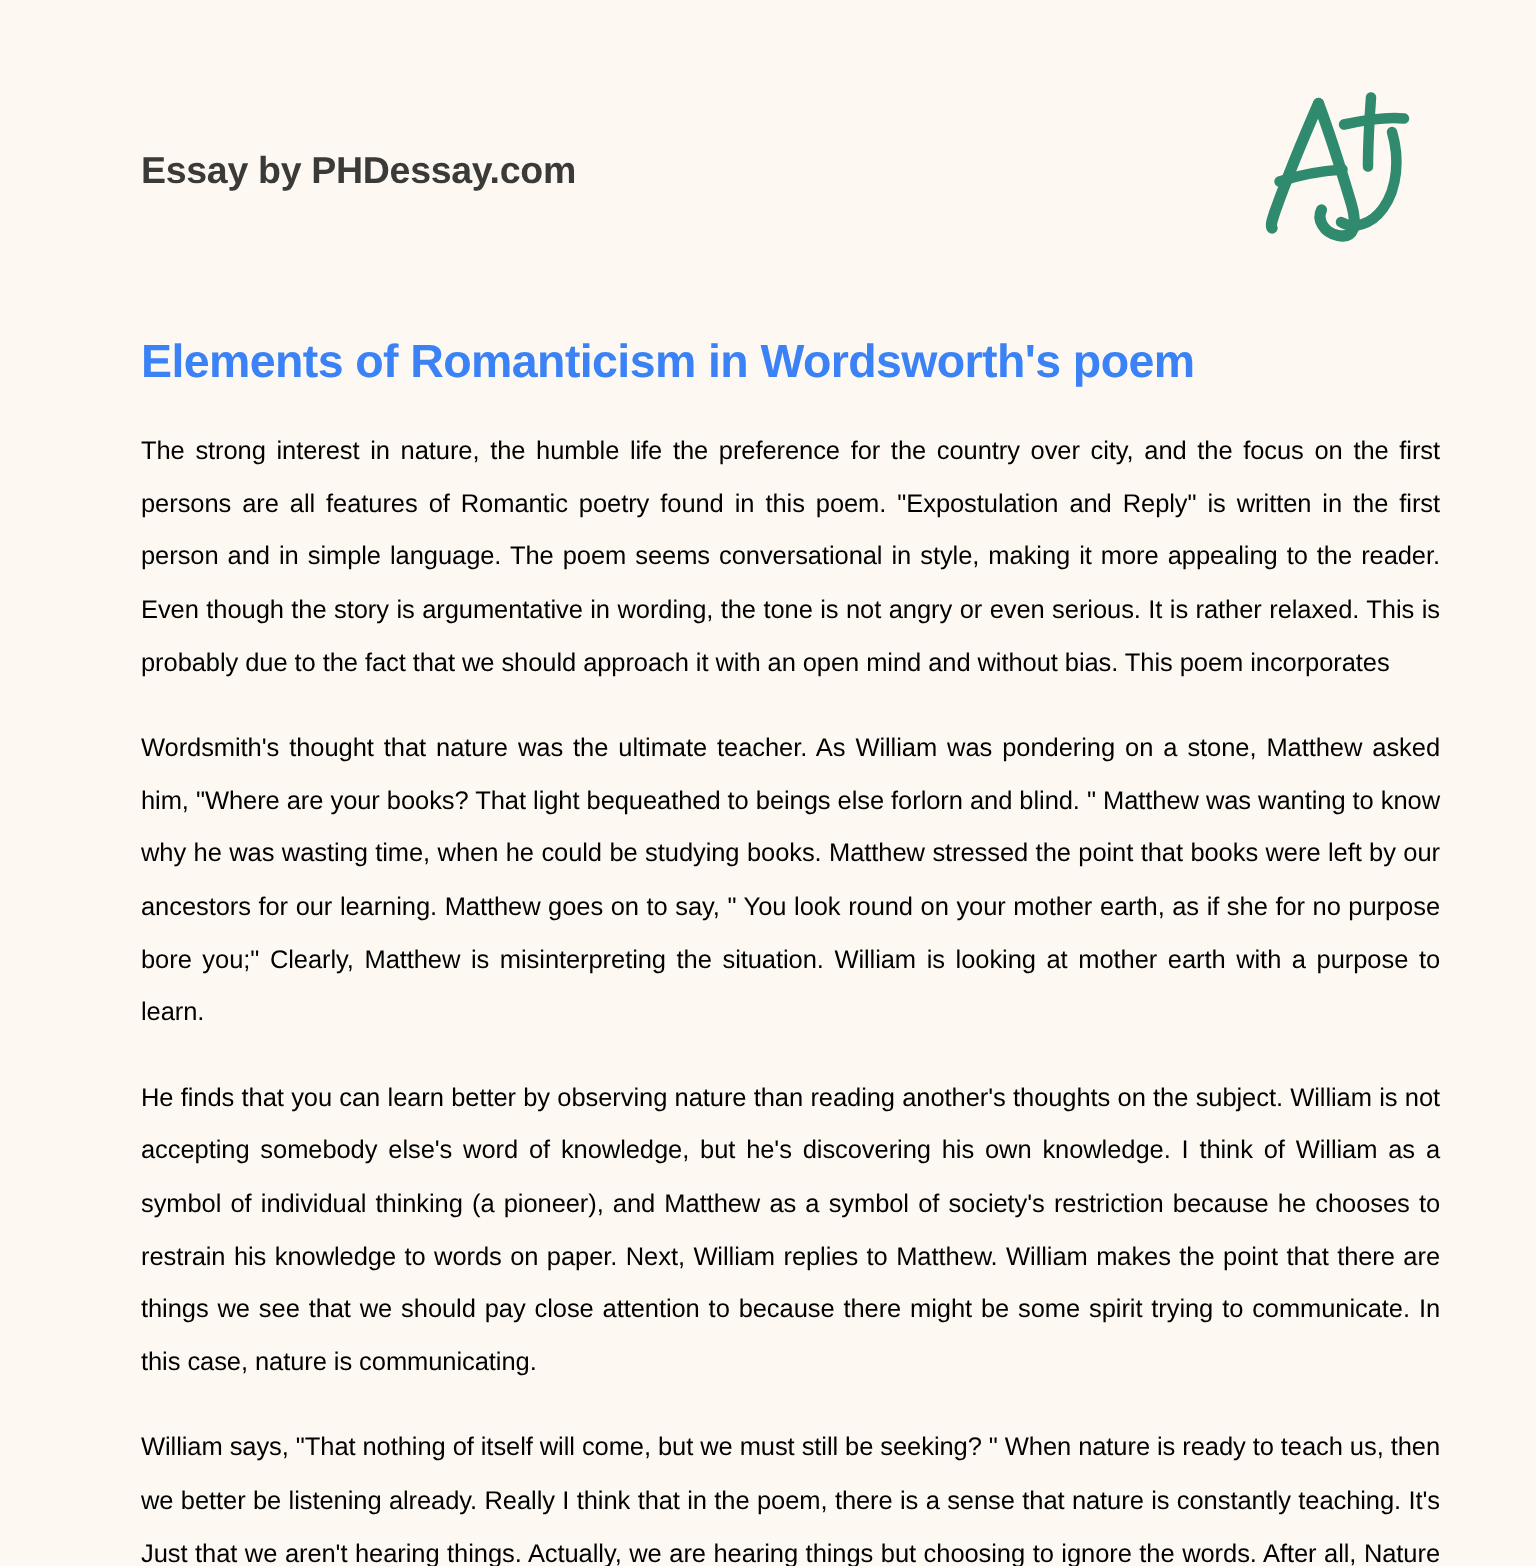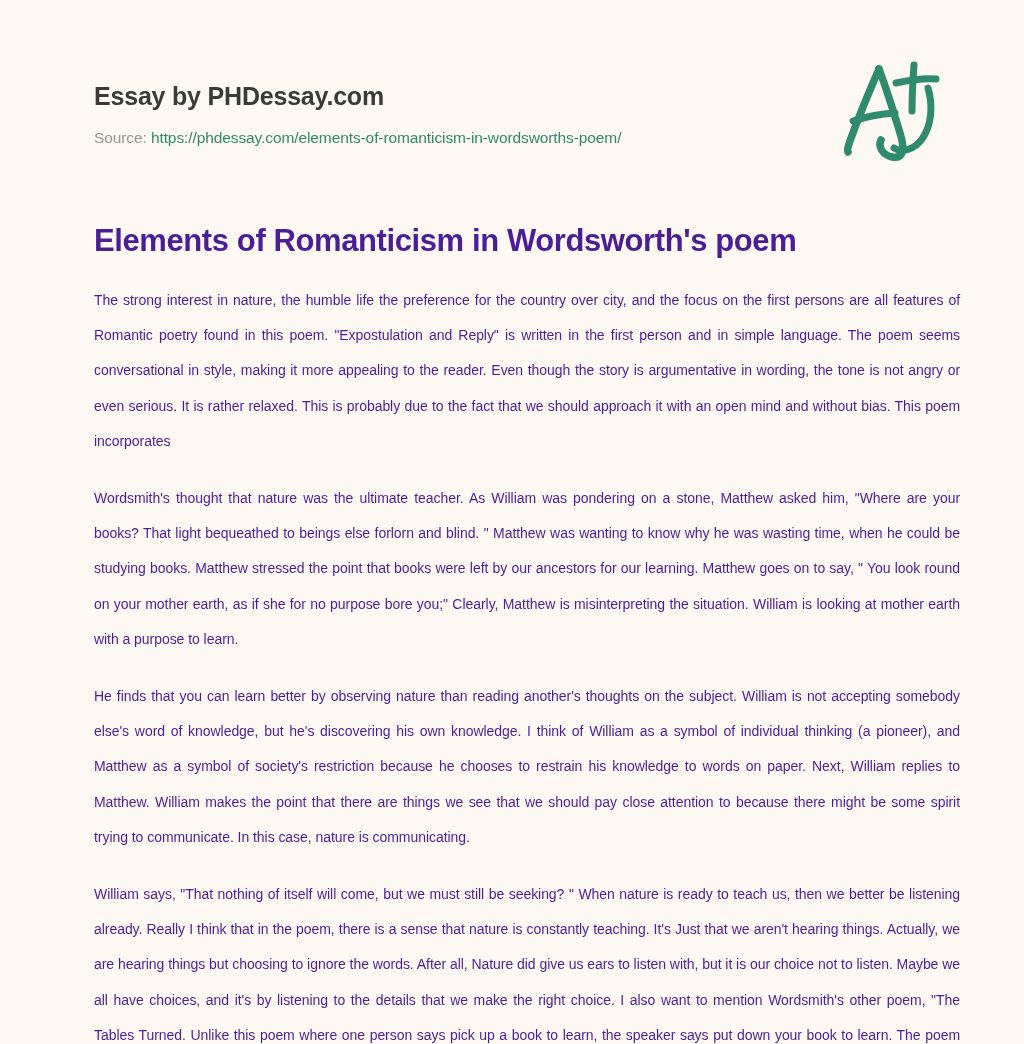--- a/index.html
+++ b/index.html
@@ -72,60 +72,56 @@
     display: block;
   }
 
   
   .article-title {
     position: absolute;
     left: 94px;
     top: 222px;
     font-size: 31px;
     font-weight: bold;
-    color: #4c1d95;
+    color: #3b82f6;
     letter-spacing: -0.4px;
     margin: 0;
     line-height: 1.2;
     white-space: nowrap;
   }
 
   .body-copy {
     position: absolute;
     left: 94px;
     top: 283px;
     width: 866px;
   }
   .body-copy p {
     margin: 0 0 22px 0;
-    font-size: 14px;
+    font-size: 17px;
     line-height: 35.2px;
-    color: #4c1d95;
+    color: #000000;
     text-align: justify;
     text-justify: inter-word;
     letter-spacing: -0.05px;
     hyphens: none;
   }
   .body-copy p:last-child {
     margin-bottom: 0;
   }
 </style>
 </head>
 <body>
 
 <div class="page">
 
   <div class="header">
 
     <div class="header-left">
       <div class="site-title">Essay by PHDessay.com</div>
-      <div class="source-line">
-        <span class="source-label">Source:</span>
-        <a class="source-url" href="#">https://phdessay.com/elements-of-romanticism-in-wordsworths-poem/</a>
-      </div>
     </div>
 
     <div class="logo">
       <svg width="120" height="110" viewBox="0 0 120 110" aria-hidden="true">
         <g fill="none" stroke="#2f8a6e" stroke-linecap="round" stroke-linejoin="round">
 
           <path d="M47 14 C 40 30, 28 58, 18 86 C 16 92, 15 95, 16 97" stroke-width="7.5"></path>
 
           <path d="M47 14 C 53 30, 62 58, 68 78 C 74 97, 70 104, 60 102 C 50 100, 46 91, 49 85" stroke-width="7.5"></path>
 

